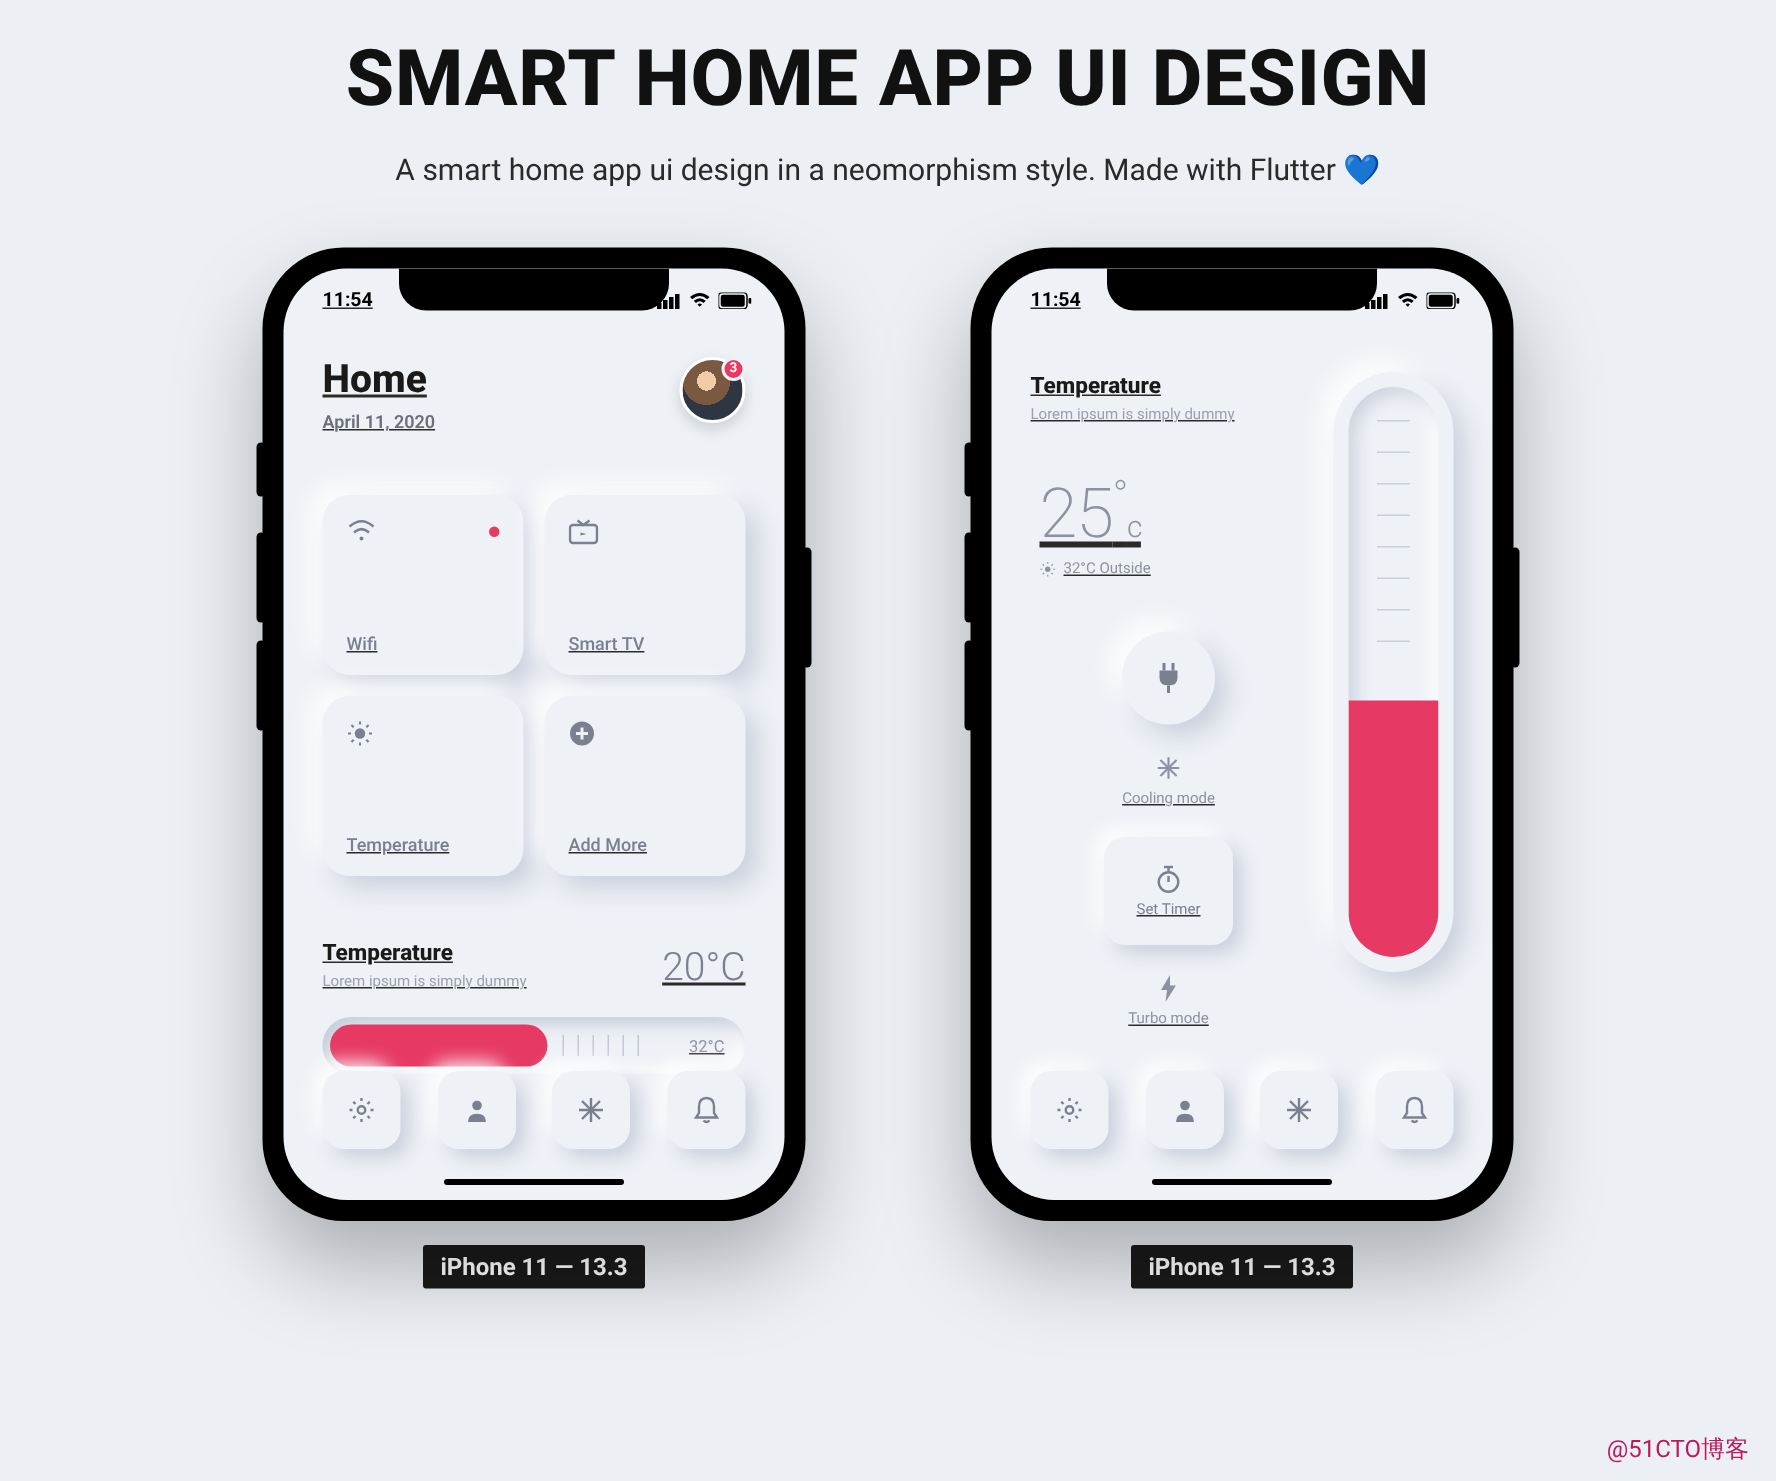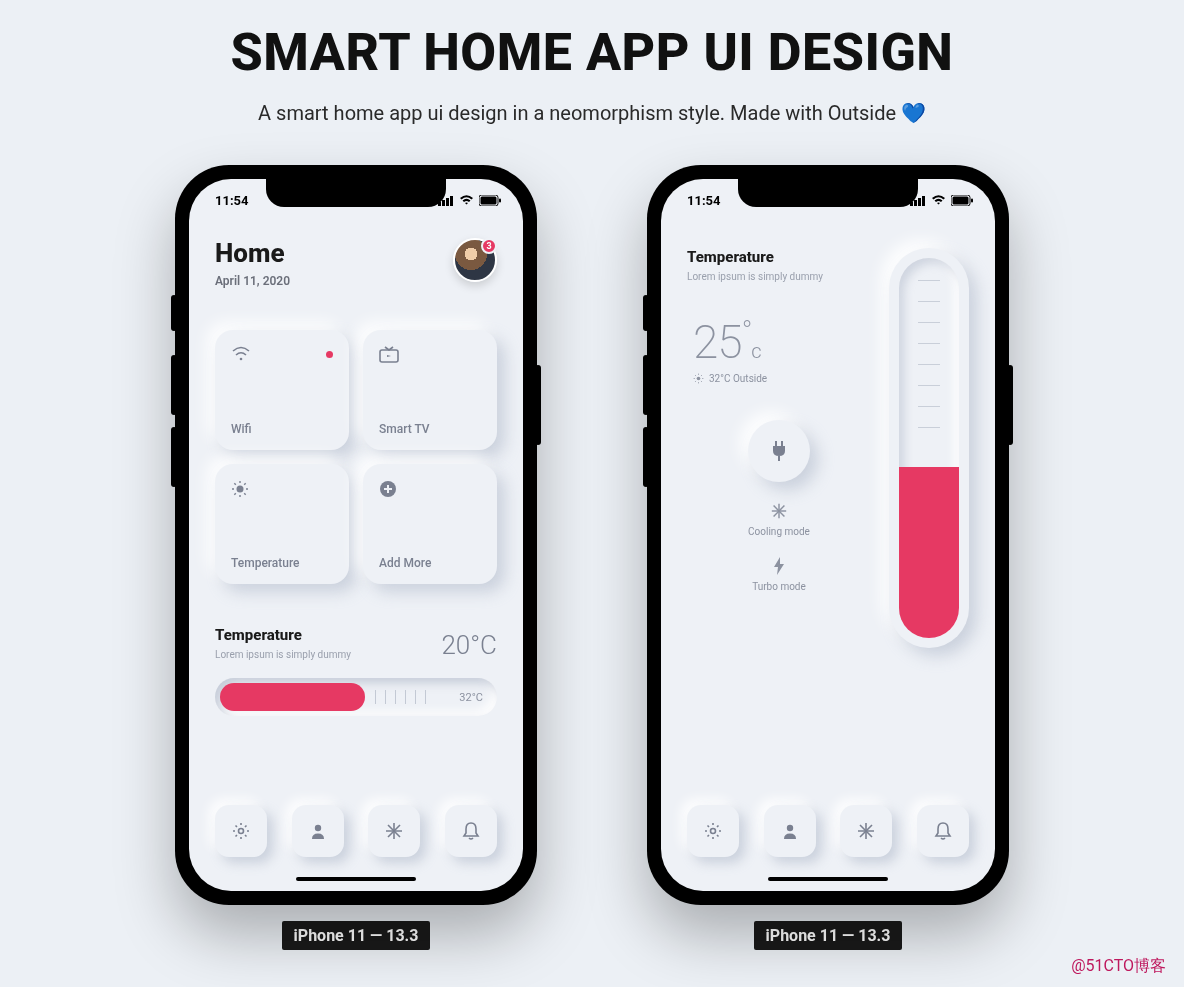--- a/index.html
+++ b/index.html
@@ -28,26 +28,27 @@
 }
 .phones {
   display: flex;
   justify-content: center;
   gap: 110px;
   margin-top: 40px;
 }
 .phone-wrap { display:flex; flex-direction:column; align-items:center; }
 .phone {
   width: 362px;
-  height: 740px;
+  height: 649px;
   background: #000;
   border-radius: 54px;
   padding: 14px;
   position: relative;
   box-shadow: 0 30px 60px rgba(0,0,0,0.28);
+  text-decoration: underline;
 }
 .side-btn { position:absolute; background:#000; border-radius:3px; z-index:-1; }
 .side-l1 { left:-4px; top:130px; width:6px; height:36px; }
 .side-l2 { left:-4px; top:190px; width:6px; height:60px; }
 .side-l3 { left:-4px; top:262px; width:6px; height:60px; }
 .side-r1 { right:-4px; top:200px; width:6px; height:80px; }
 .screen {
   width: 100%;
   height: 100%;
   background: #eef1f6;
@@ -176,21 +177,21 @@
 .therm-fill { position:absolute; bottom:0; left:0; right:0; height:45%; background:#e63963; }
 .therm-ticks { position:absolute; top:22px; left:50%; transform:translateX(-50%); display:flex; flex-direction:column; gap:20px;}
 .therm-ticks span { width:22px; height:1px; background:#c9cfd9; }
 .watermark { position:absolute; right:18px; bottom:10px; font-size:16px; color:#be185d; }
 svg { display:block; }
 </style>
 </head>
 <body>
 
 <h1 class="page-title">SMART HOME APP UI DESIGN</h1>
-<p class="page-subtitle">A smart home app ui design in a neomorphism style. Made with Outside 💙</p>
+<p class="page-subtitle">A smart home app ui design in a neomorphism style. Made with Flutter 💙</p>
 
 <div class="phones">
 
   <div class="phone-wrap">
     <div class="phone">
       <div class="side-btn side-l1"></div>
         <div class="side-btn side-l2"></div>
         <div class="side-btn side-l3"></div>
         <div class="side-btn side-r1"></div>
       <div class="screen">
@@ -408,20 +409,29 @@
               <div class="mode-item">
                 <svg width="18" height="18" viewBox="0 0 20 20" fill="none" stroke="currentColor" stroke-width="1.6">
                     <line x1="10" y1="2" x2="10" y2="18"></line>
                     <line x1="2" y1="10" x2="18" y2="10"></line>
                     <line x1="4" y1="4" x2="16" y2="16"></line>
                     <line x1="16" y1="4" x2="4" y2="16"></line>
                   </svg>
                 <span class="mlabel">Cooling mode</span>
               </div>
 
+              <div class="timer-card">
+                <svg width="18" height="20" viewBox="0 0 18 20" fill="none" stroke="currentColor" stroke-width="1.6">
+                    <circle cx="9" cy="12" r="6.5"></circle>
+                    <path d="M9 12 V8"></path>
+                    <path d="M6 2 H12"></path>
+                    <path d="M9 2 V5"></path>
+                  </svg>
+                <span class="mlabel" style="font-size:10px;">Set Timer</span>
+              </div>
 
               <div class="mode-item">
                 <svg width="14" height="18" viewBox="0 0 14 18" fill="currentColor">
                     <path d="M8 0 L2 10 H6 L5 18 L12 7 H8 Z"></path>
                   </svg>
                 <span class="mlabel">Turbo mode</span>
               </div>
             </div>
 
             <div class="therm">

